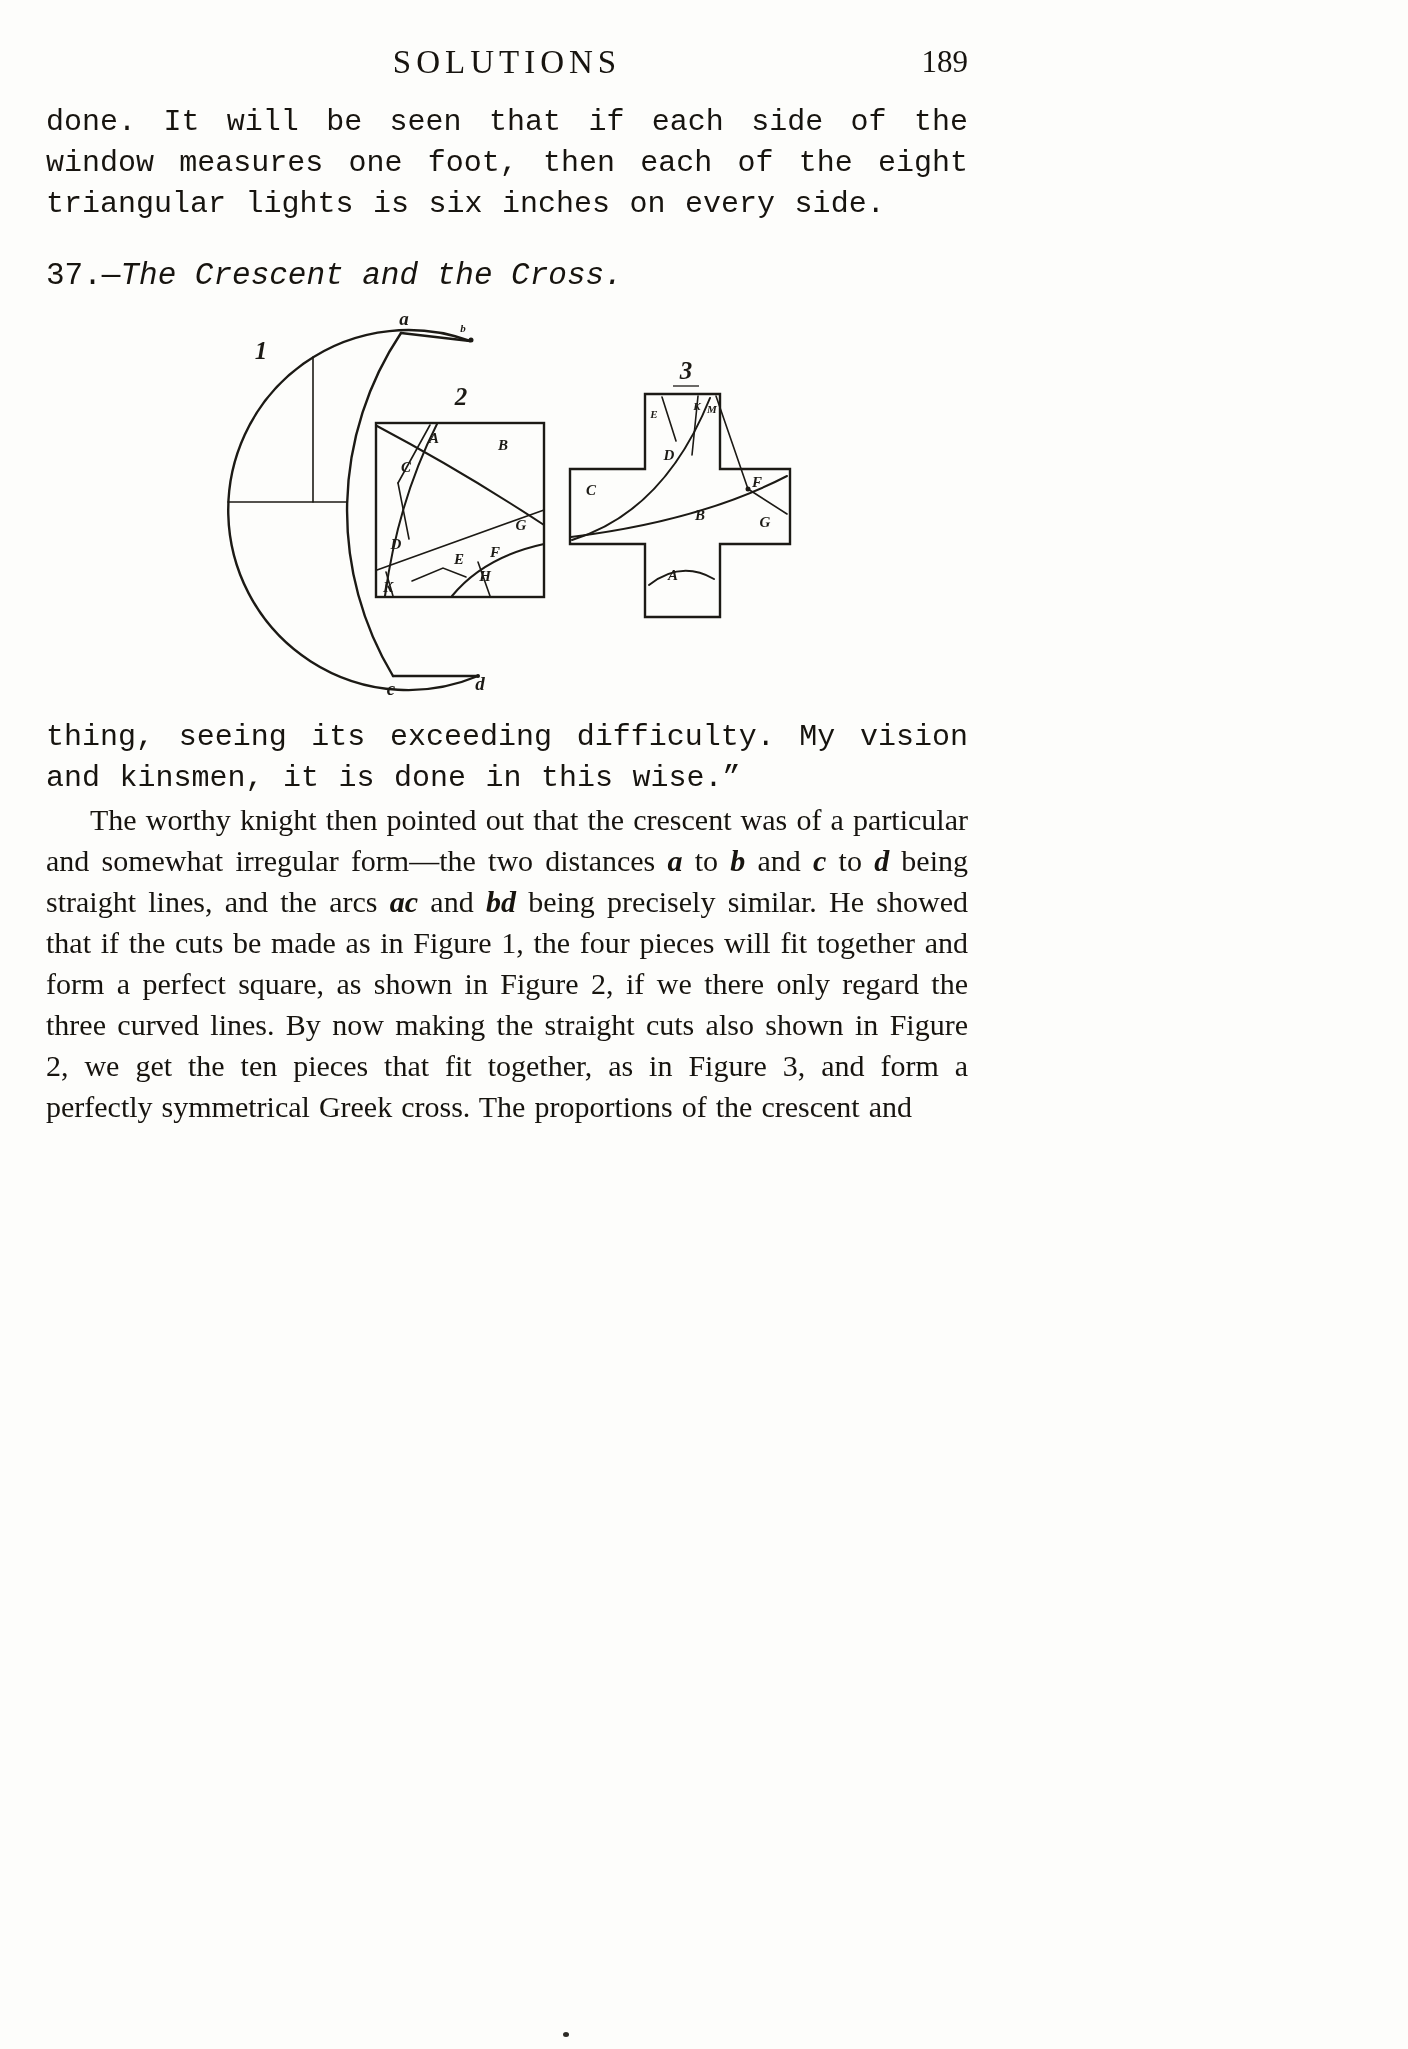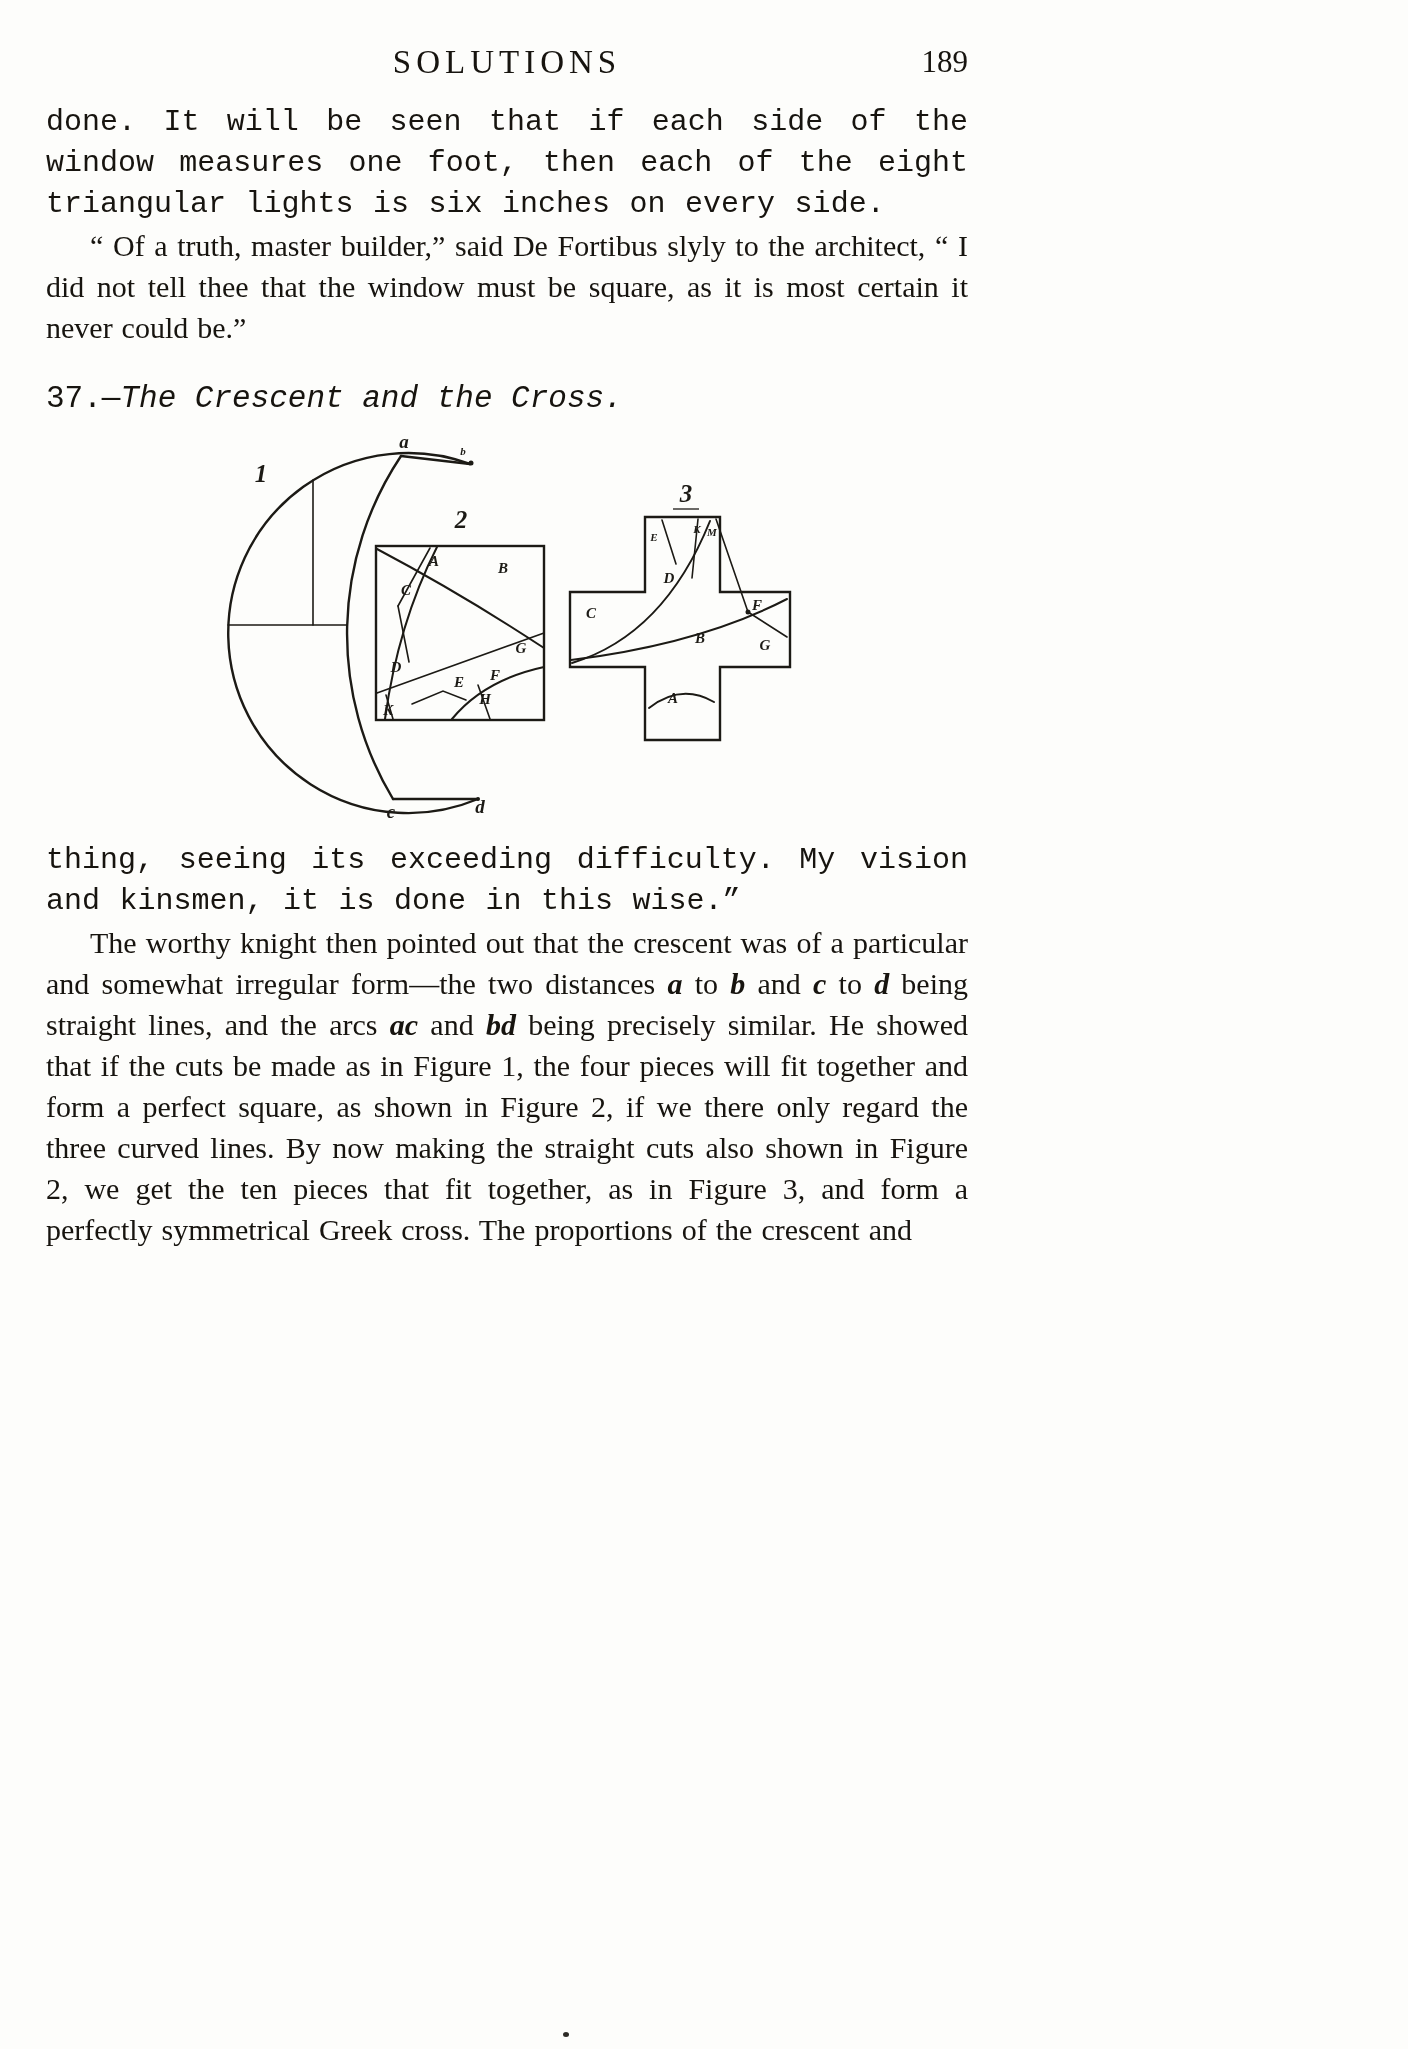--- a/index.html
+++ b/index.html
@@ -90,21 +90,20 @@
 
 <div class="text-col">
 
   <div class="running-header">
     <h1 class="running-title">SOLUTIONS</h1>
     <span class="page-number">189</span>
   </div>
 
   <p class="body-par noindent first">done.  It will be seen that if each side of the window measures one foot, then each of the eight triangular lights is six inches on every side.</p>
 
-  <p class="body-par">“ Of a truth, master builder,” said De Fortibus slyly to the architect, “ I did not tell thee that the window must be square, as it is most certain it never could be.”</p>
 
   <h2 class="section-heading"><span>37.—</span><span class="title-italic">The Crescent and the Cross.</span></h2>
 
 
   <figure class="puzzle-figure">
     <svg width="620" height="392" viewBox="186 590 620 392" xmlns="http://www.w3.org/2000/svg">
 
       <g>
         <path class="ln" d="M 470 622 A 180 180 0 1 0 478 957"></path>
         <path class="ln" d="M 401 614 A 320 320 0 0 0 393 957"></path>

